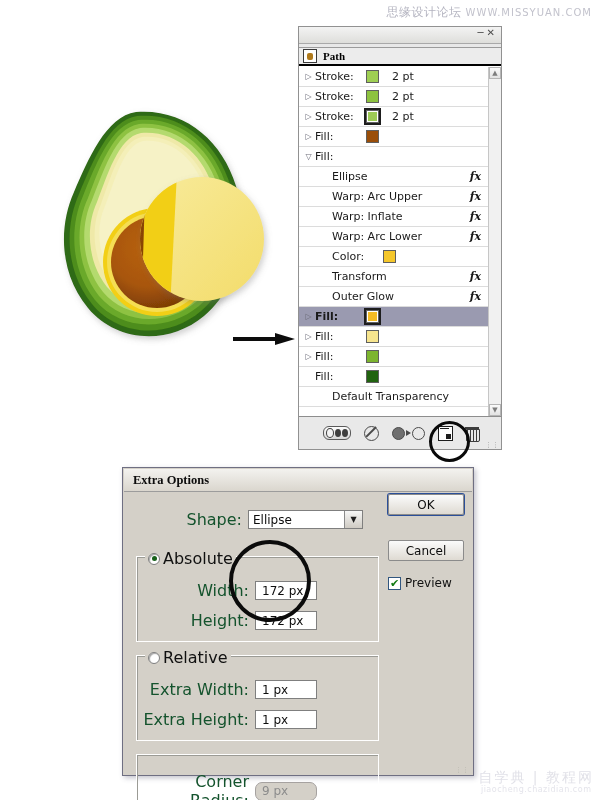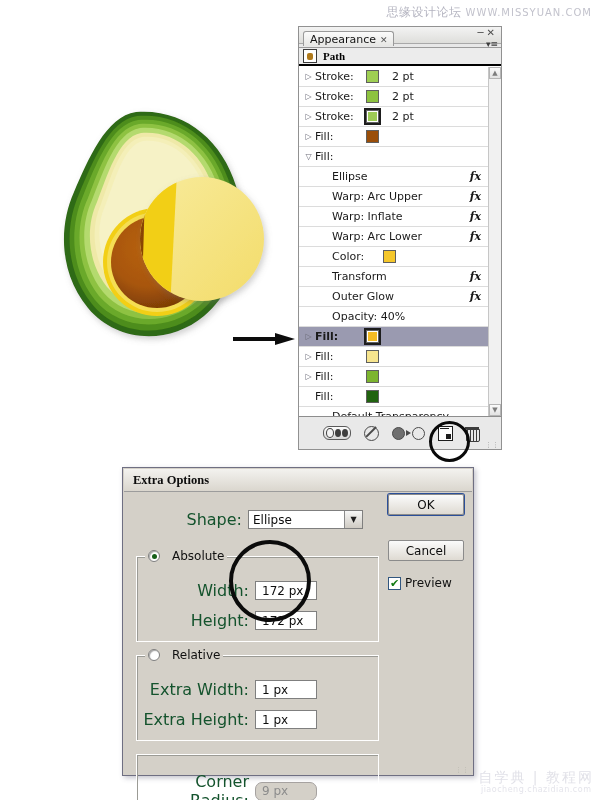--- a/index.html
+++ b/index.html
@@ -195,21 +195,21 @@
     font-size:8px;color:#1d1d1d;
   }
 
   .groupbox{
     position:absolute;border:1px solid #fff;
     box-shadow:inset 1px 1px 0 #9b9b95;
     box-sizing:border-box;
   }
   .grp-title{
     position:absolute;top:-8px;left:8px;background:#d4d0c8;padding:0 3px;
-    display:flex;align-items:center;gap:12px;font-size:12px;
+    display:flex;align-items:center;gap:3px;font-size:16px;
   }
   .radio{
     width:12px;height:12px;border-radius:50%;
     background:#fff;border:1px solid #7e7e7e;
     box-shadow:inset 1px 1px 1px #a7a7a7;
     display:flex;align-items:center;justify-content:center;
     box-sizing:border-box;
   }
   .radio.on:after{content:"";width:5px;height:5px;border-radius:50%;background:#17601a;}
 
@@ -315,29 +315,20 @@
 </svg>
 
 <div id="appearance-panel" class="abs">
 
   <div id="panel-titlebar">
     <div id="panel-win-buttons">
       <span>─</span><span>✕</span>
     </div>
   </div>
 
-  <div id="panel-tabstrip">
-    <div id="tab-appearance">
-      <span>Appearance</span>
-      <span id="tab-close-icon">✕</span>
-    </div>
-    <div id="panel-menu-icon">
-      <div class="bars">▾≡</div>
-    </div>
-  </div>
 
   <div id="panel-body">
 
     <div id="path-header">
       <div id="path-thumb">
           <i></i>
         </div>
       <div id="path-label">Path</div>
     </div>
 
@@ -396,24 +387,20 @@
         </div>
         <div class="row indent">
           <span class="tri spacer"></span>
           <span class="lbl">Transform</span>
           <span class="fx">fx</span>
         </div>
         <div class="row indent">
           <span class="tri spacer"></span>
           <span class="lbl">Outer Glow</span>
           <span class="fx">fx</span>
-        </div>
-        <div class="row indent">
-          <span class="tri spacer"></span>
-          <span class="lbl">Opacity: 40%</span>
         </div>
         <div class="row sel">
           <span class="tri">▷</span>
           <span class="lbl">Fill:</span>
           <span class="sw ring" style="background: rgb(245, 188, 36);"></span>
         </div>
         <div class="row">
           <span class="tri">▷</span>
           <span class="lbl">Fill:</span>
           <span class="sw" style="background: rgb(247, 229, 142);"></span>

